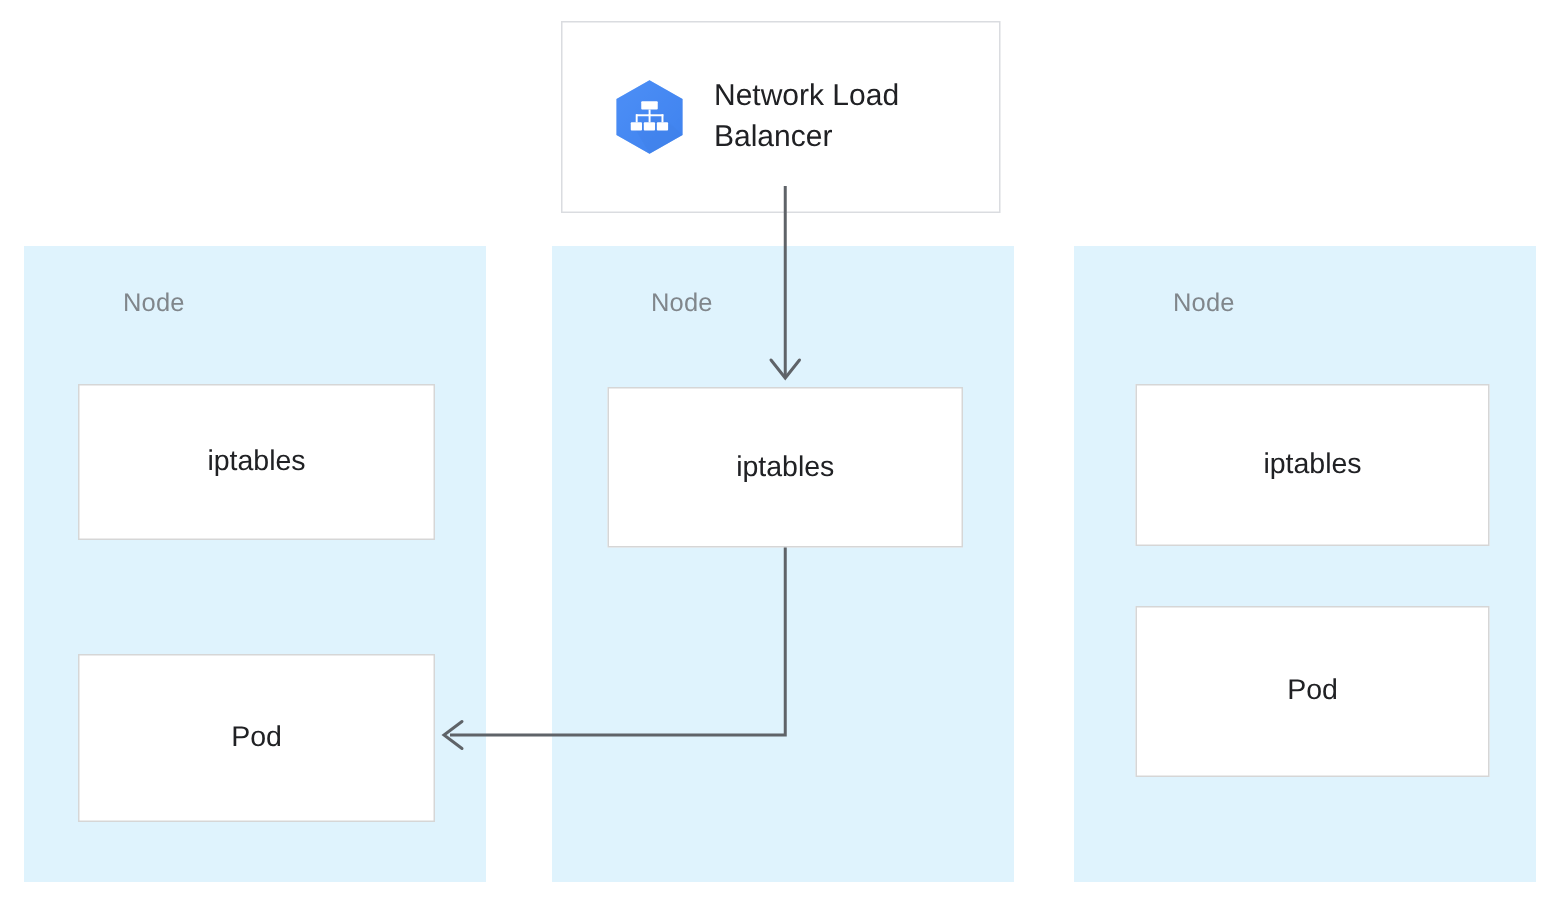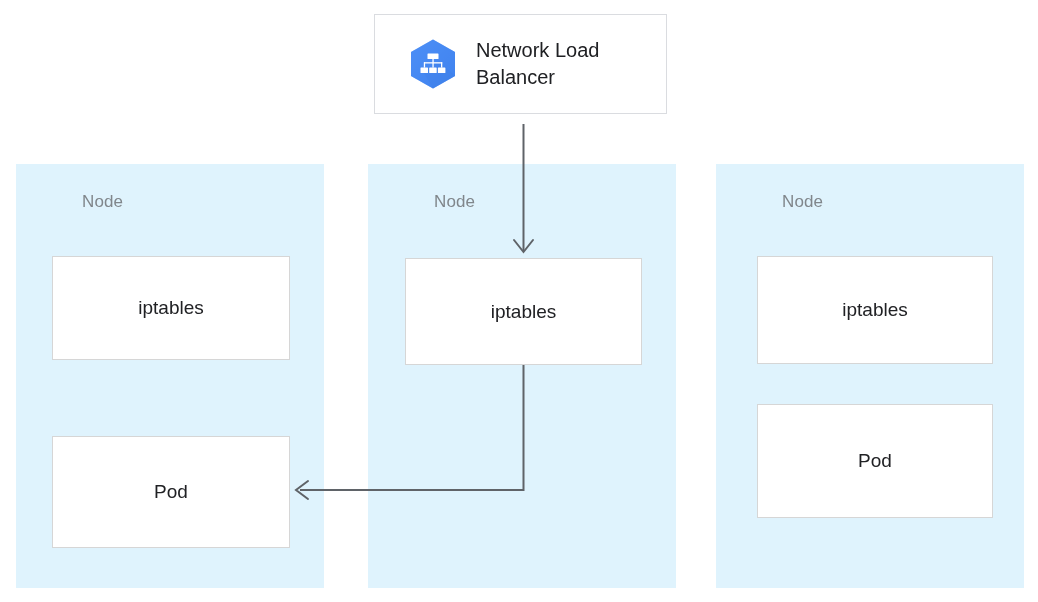--- a/index.html
+++ b/index.html
@@ -68,21 +68,21 @@
   #box-iptables-2 { left: 405px; top: 258px; width: 237px; height: 107px; }
   #box-iptables-3 { left: 757px; top: 256px; width: 236px; height: 108px; }
   #box-pod-3      { left: 757px; top: 404px; width: 236px; height: 114px; }
 
   
   #lb-card {
     position: absolute;
     left: 374px;
     top: 14px;
     width: 293px;
-    height: 100px;
+    height: 128px;
     background: #ffffff;
     border: 1px solid #DADCE0;
     box-sizing: border-box;
     display: flex;
     align-items: center;
     padding-left: 33px;
   }
   #lb-icon {
     flex: 0 0 auto;
     width: 50px;

